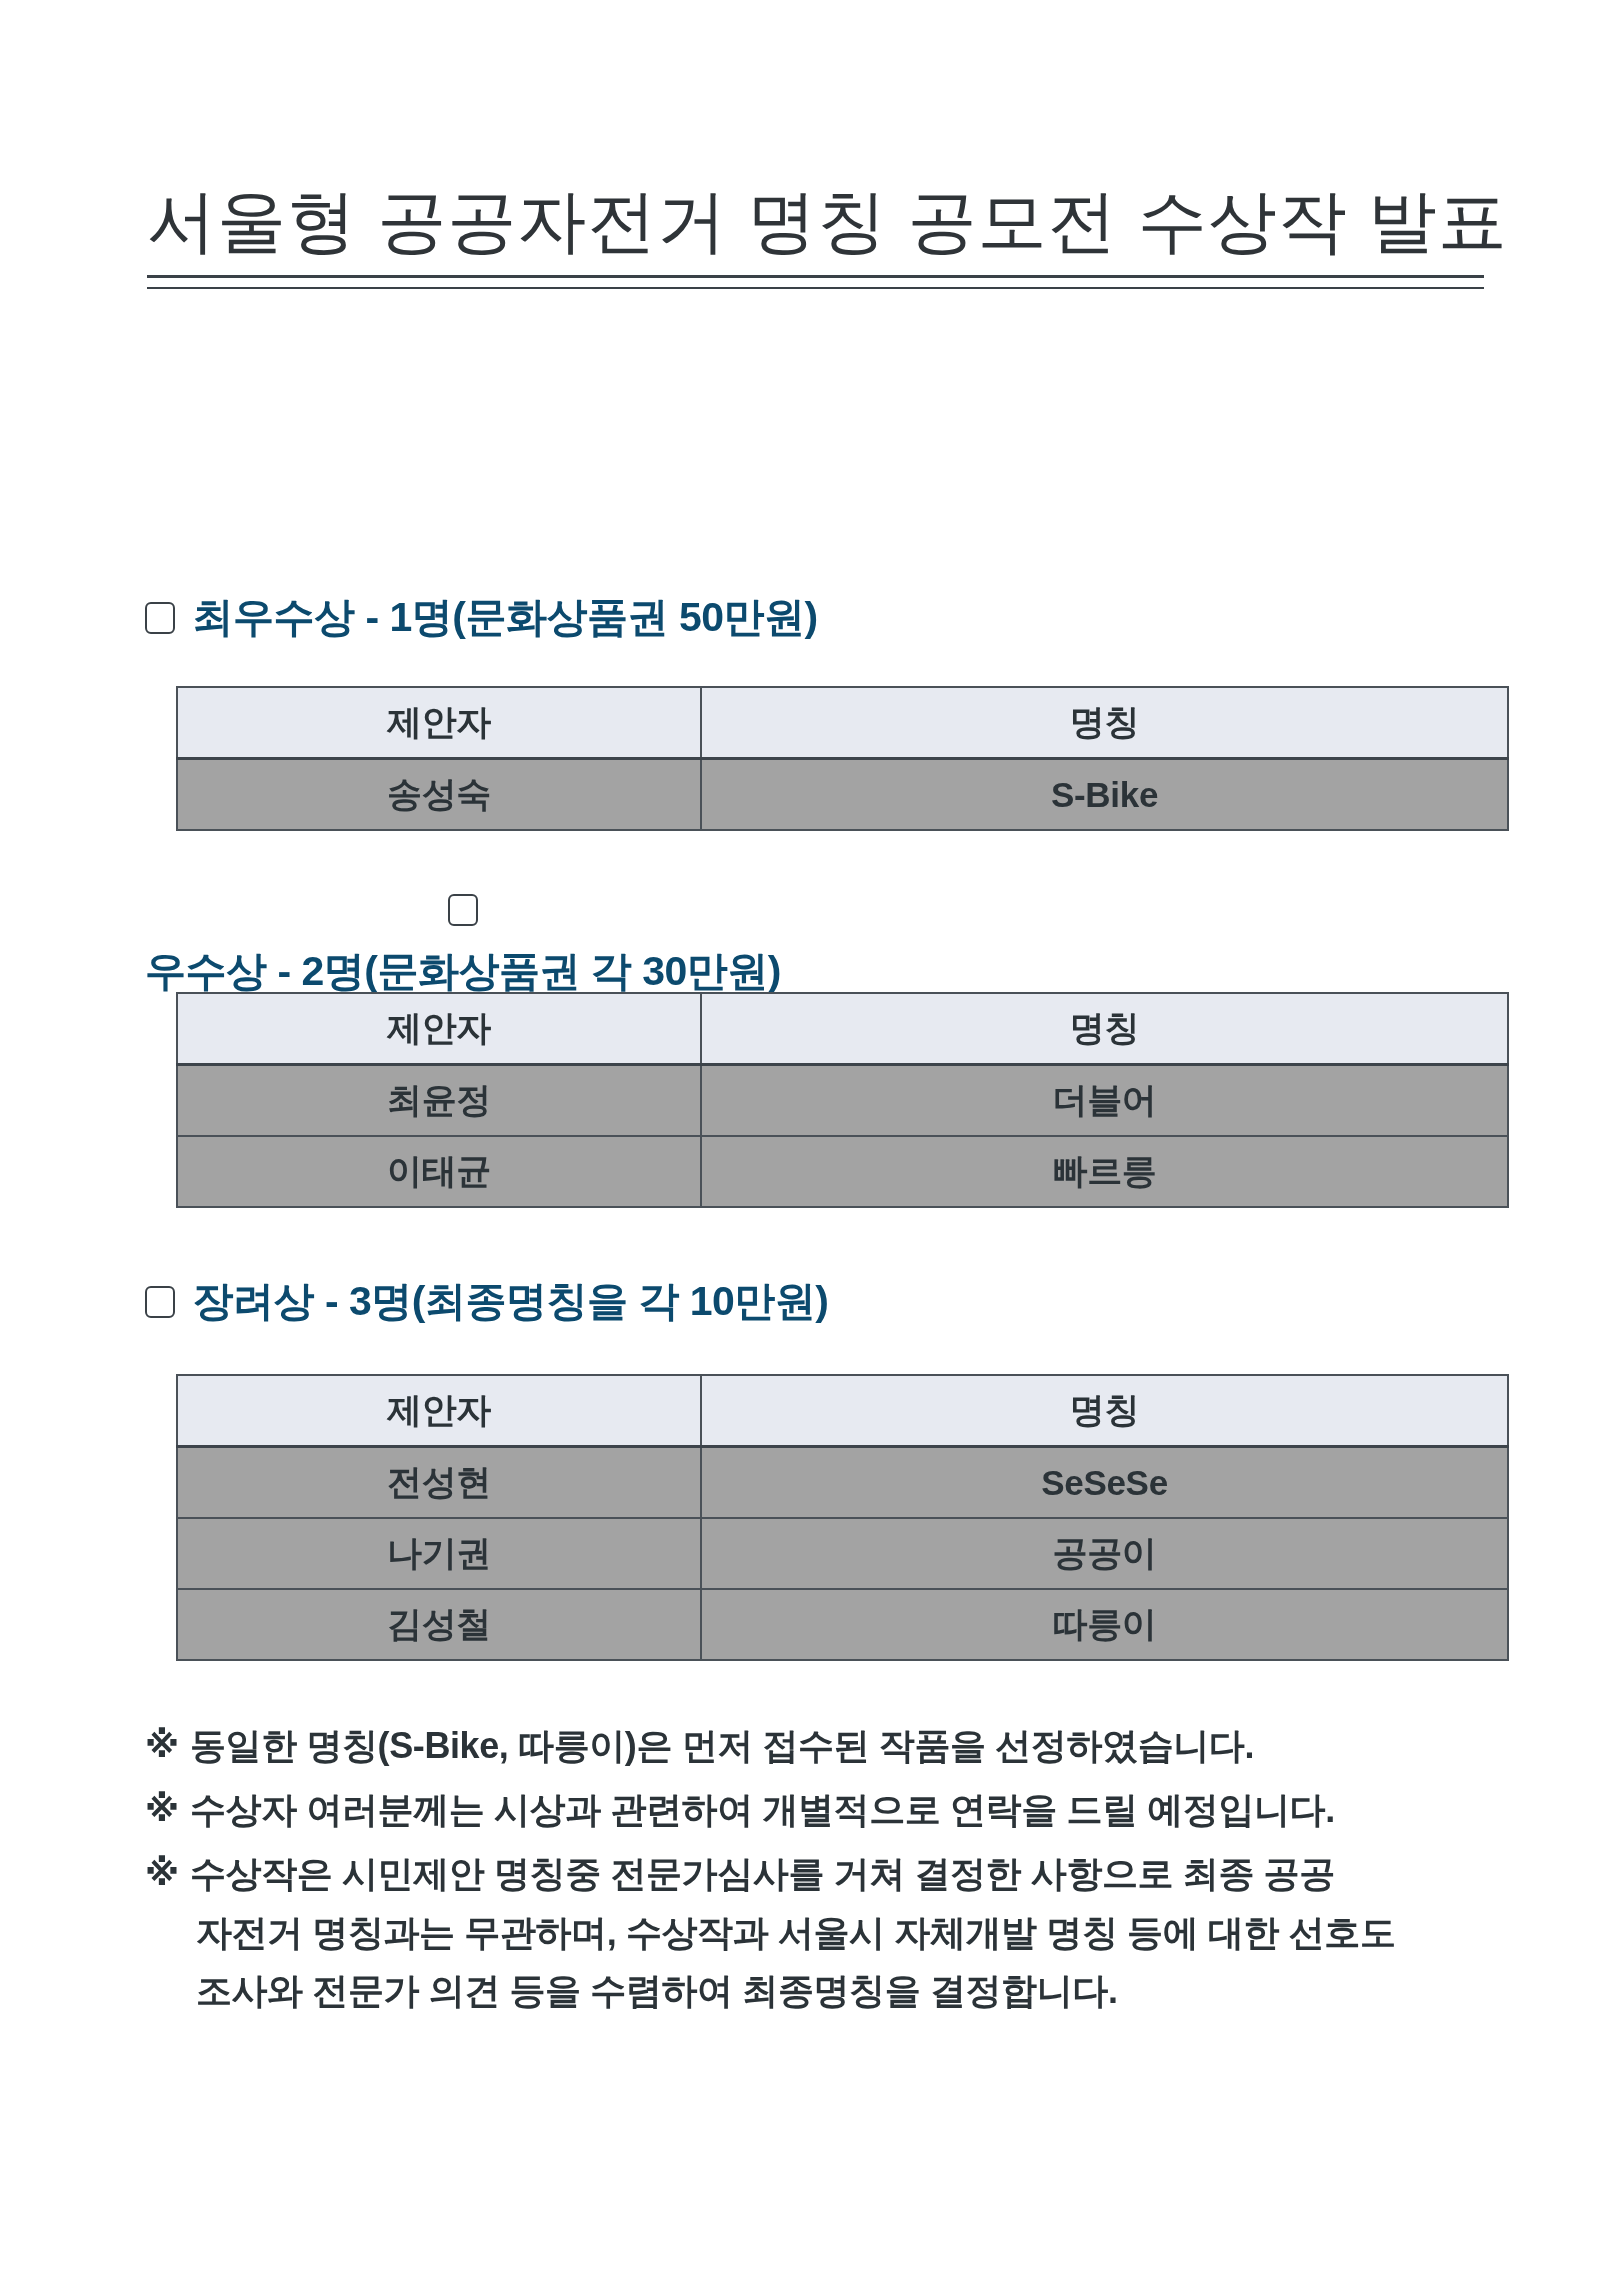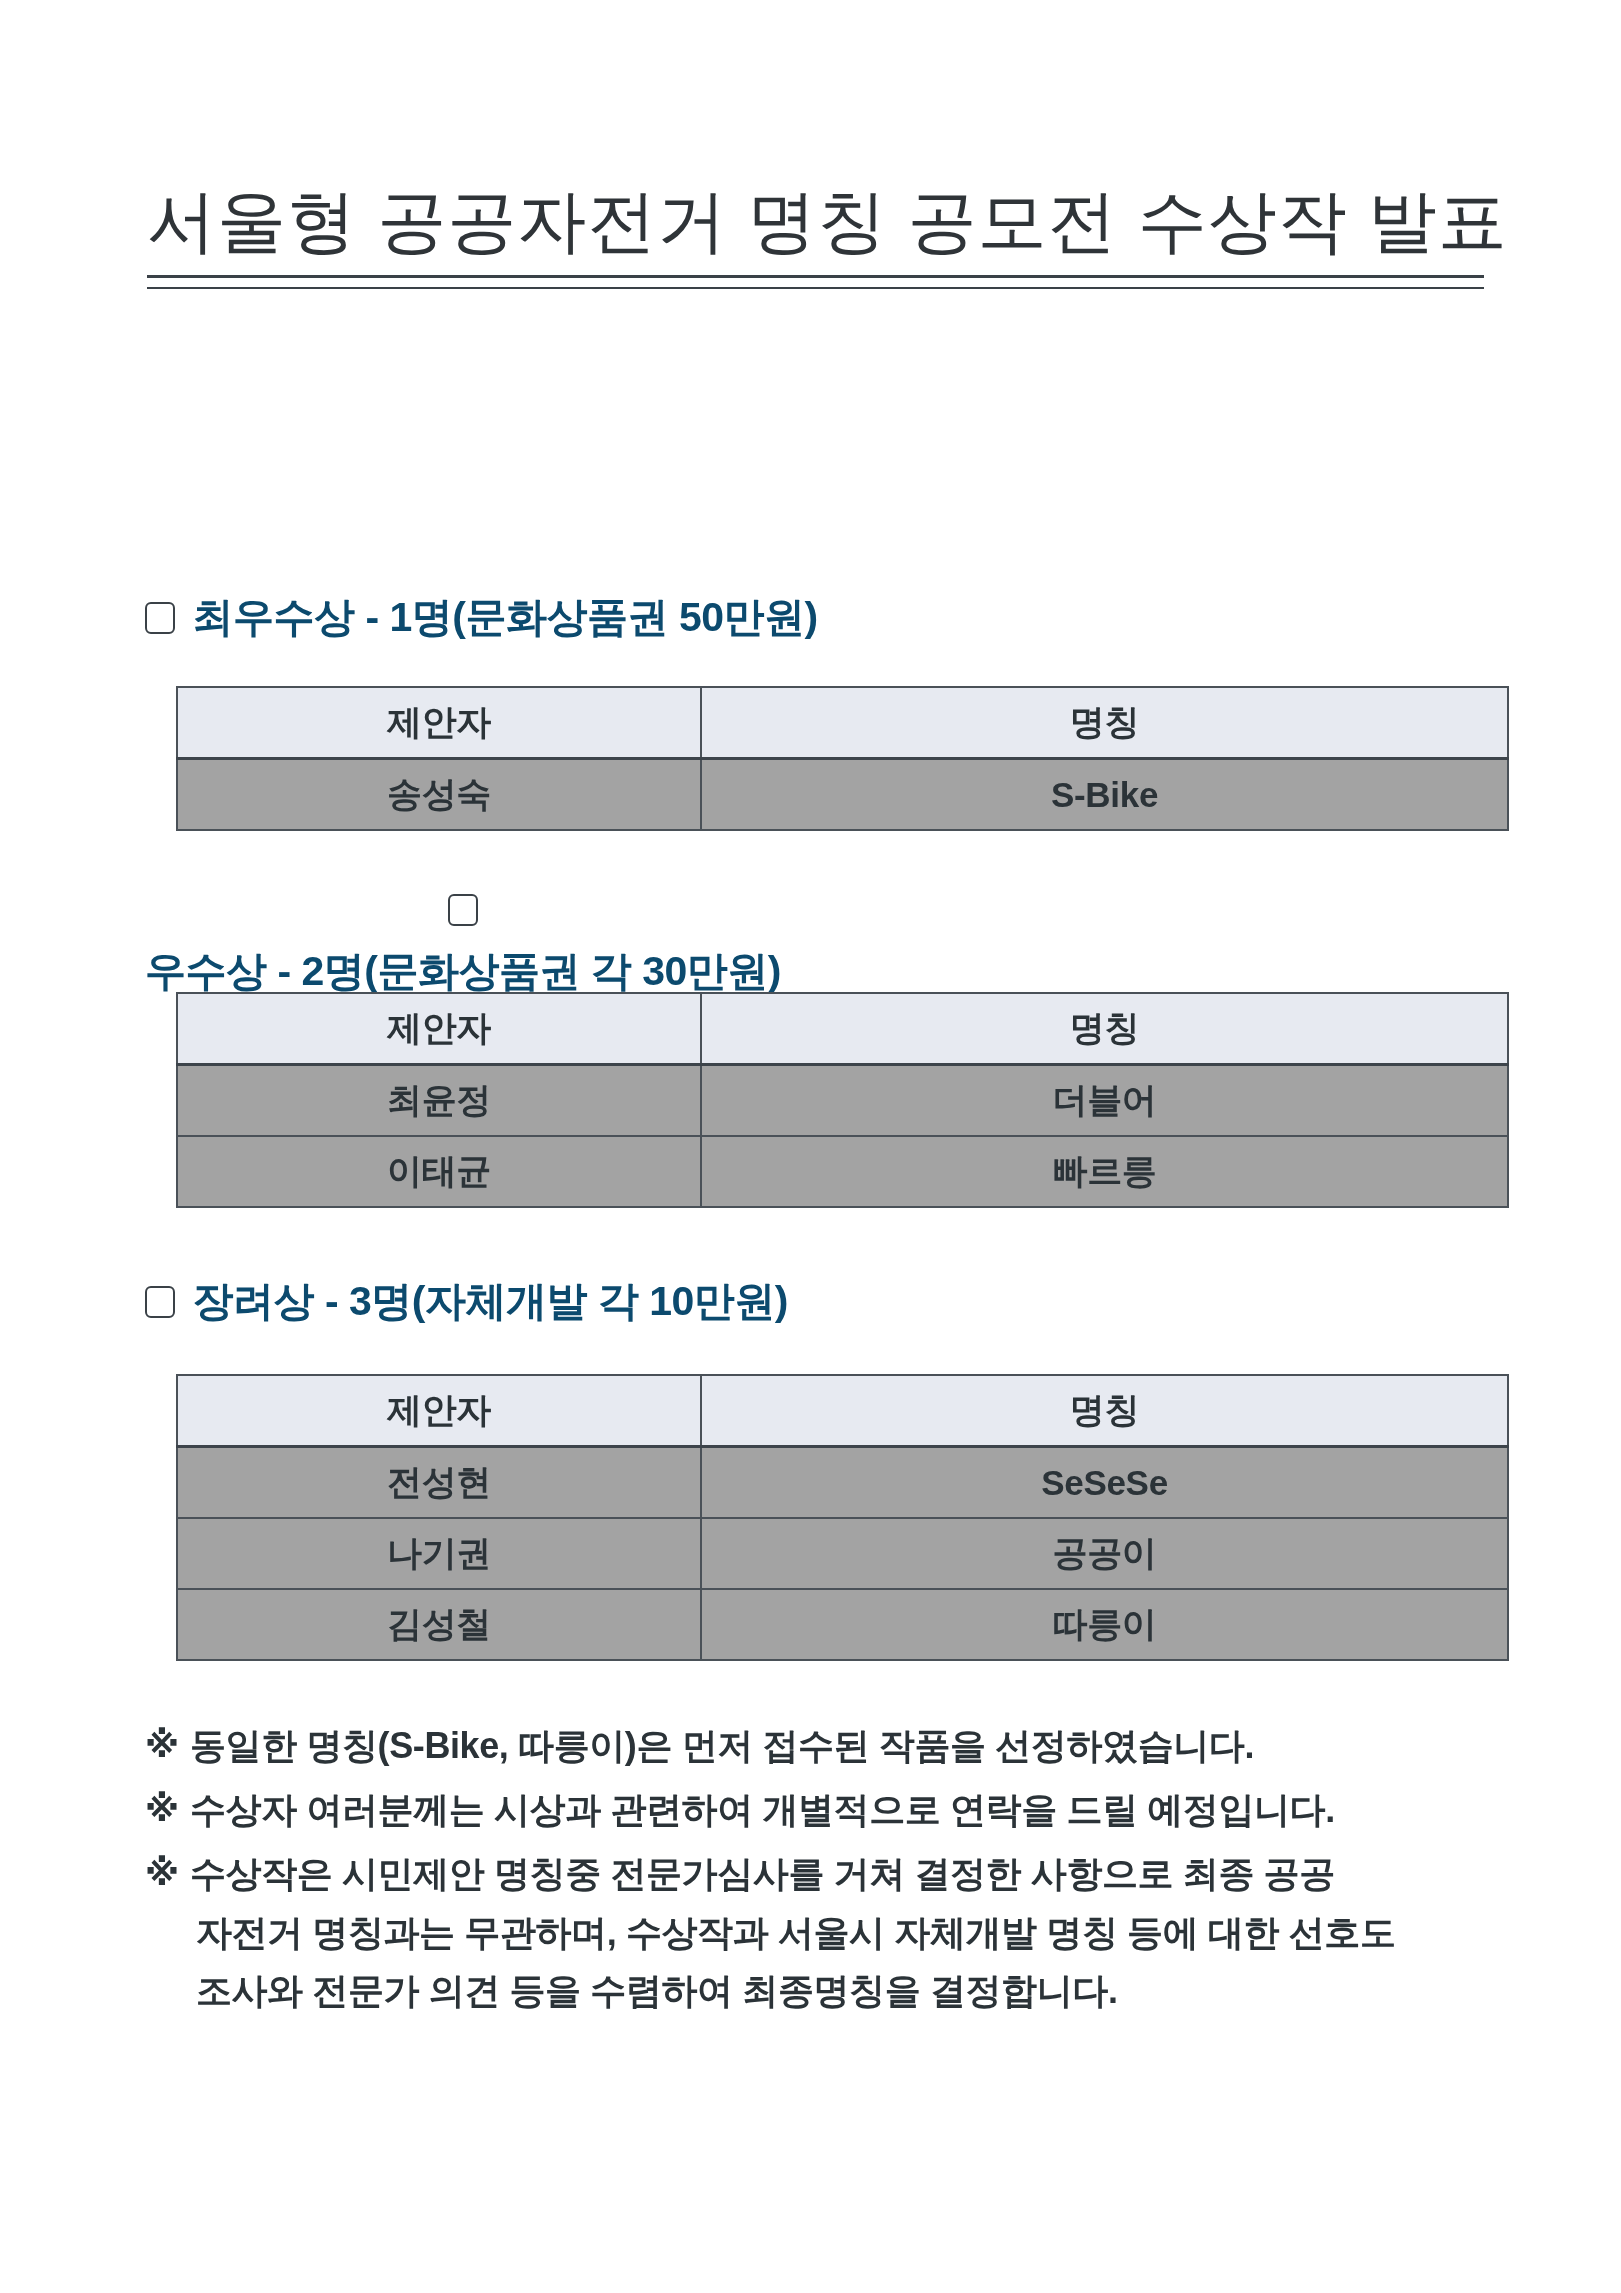--- a/index.html
+++ b/index.html
@@ -215,21 +215,21 @@
       </tr>
       <tr>
         <td>이태균</td>
         <td>빠르릉</td>
       </tr>
     </tbody>
   </table>
 
   <div class="award-heading" style="top:1274px;">
     <span class="checkbox-icon"></span>
-    <span>장려상  -  3명(자체개발 각 10만원)</span>
+    <span>장려상  -  3명(최종명칭을 각 10만원)</span>
   </div>
 
   <table class="award-table" style="top:1374px;">
     <colgroup>
         <col class="col-proposer">
         <col class="col-name">
       </colgroup>
     <thead>
       <tr>
         <th>제안자</th>

